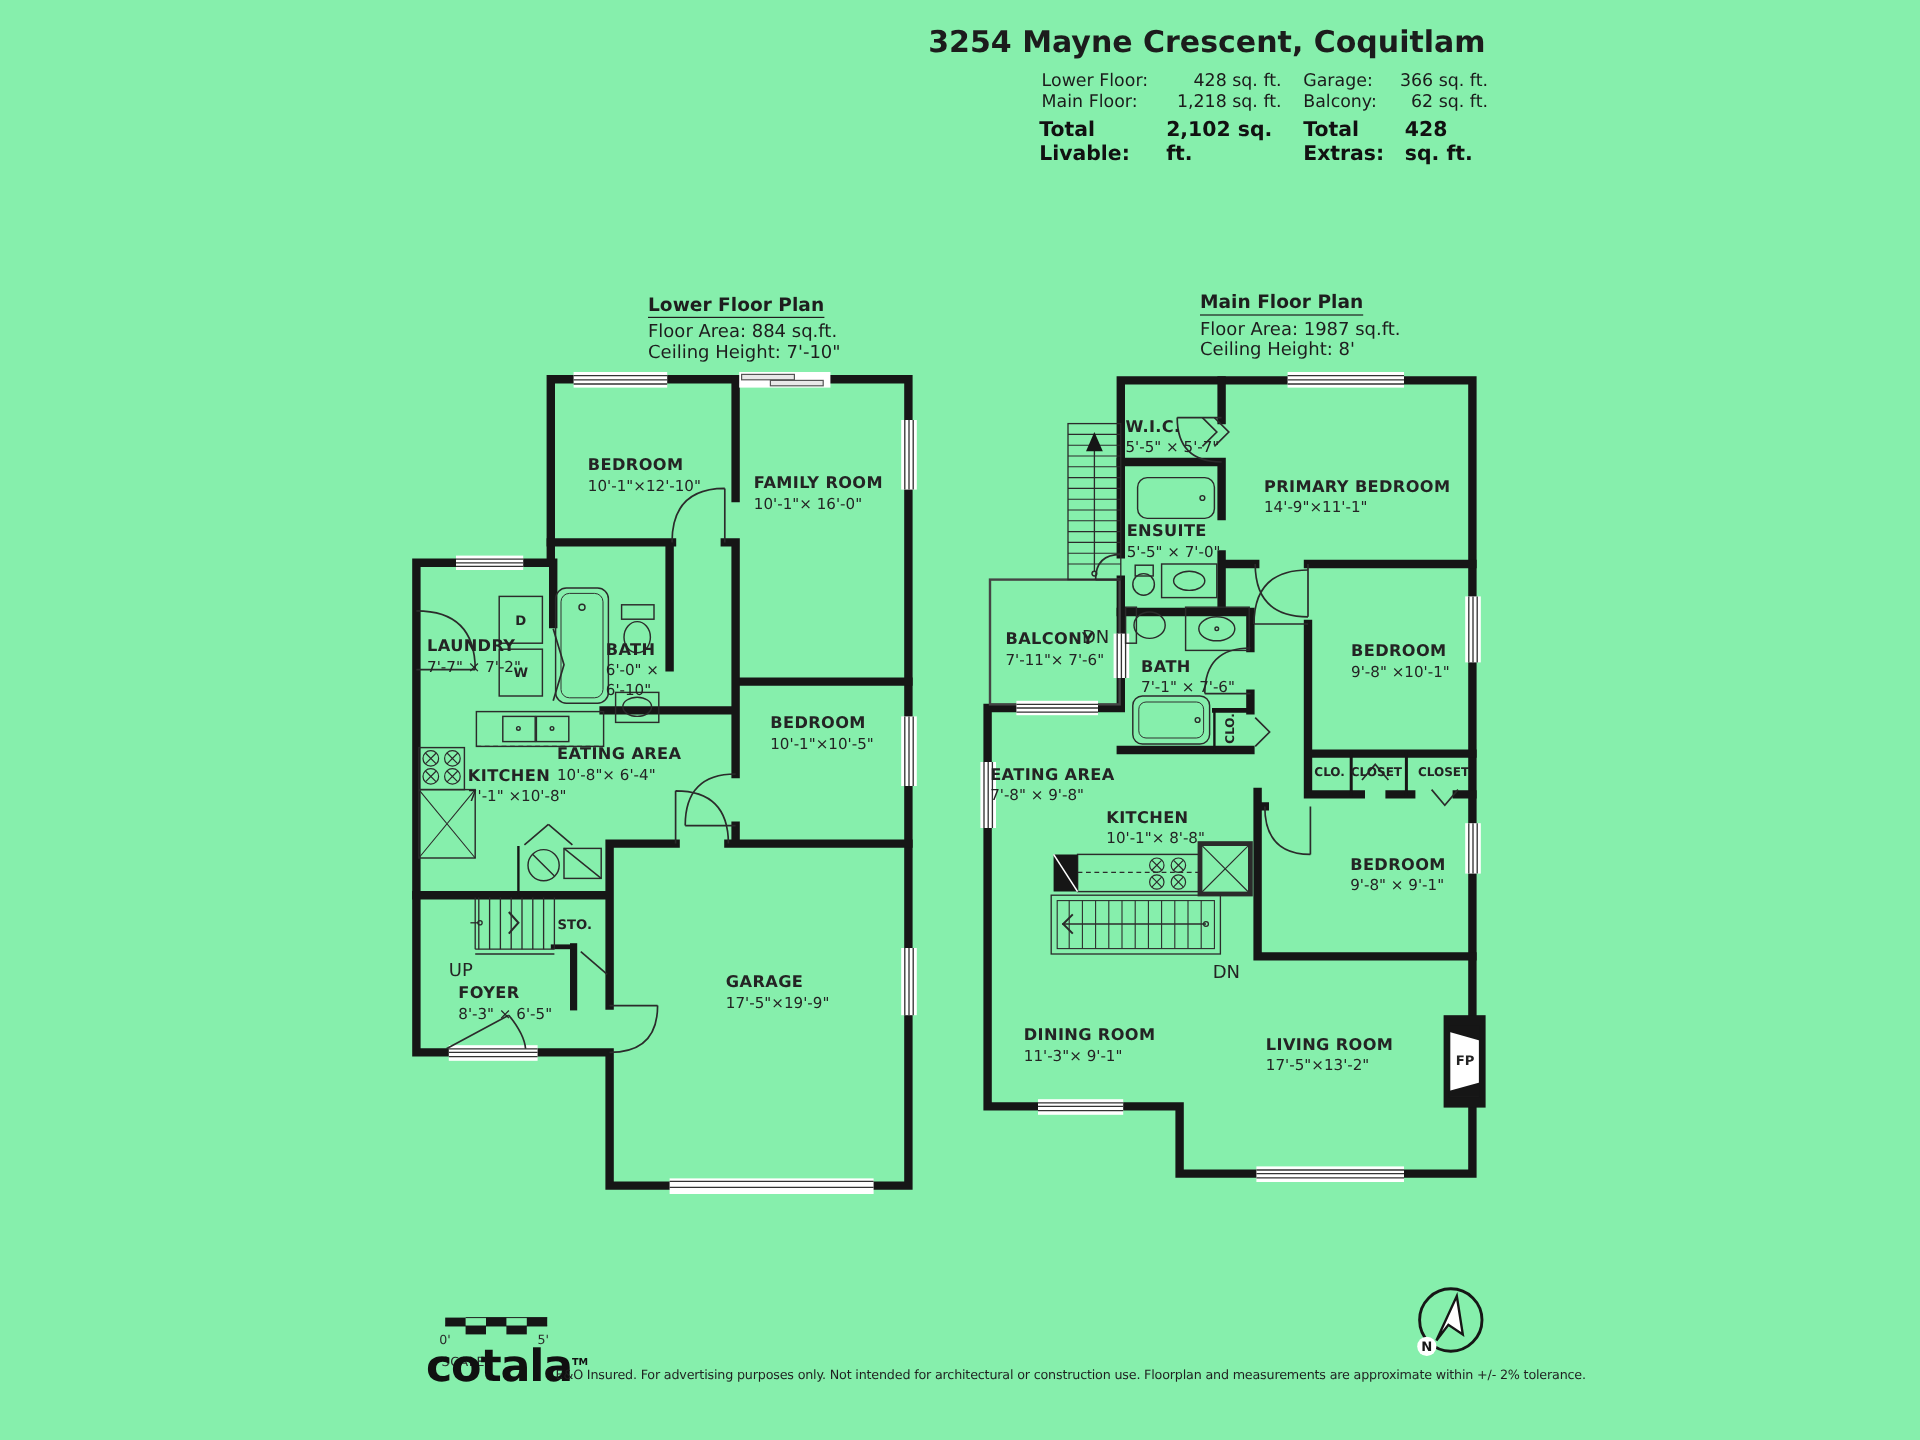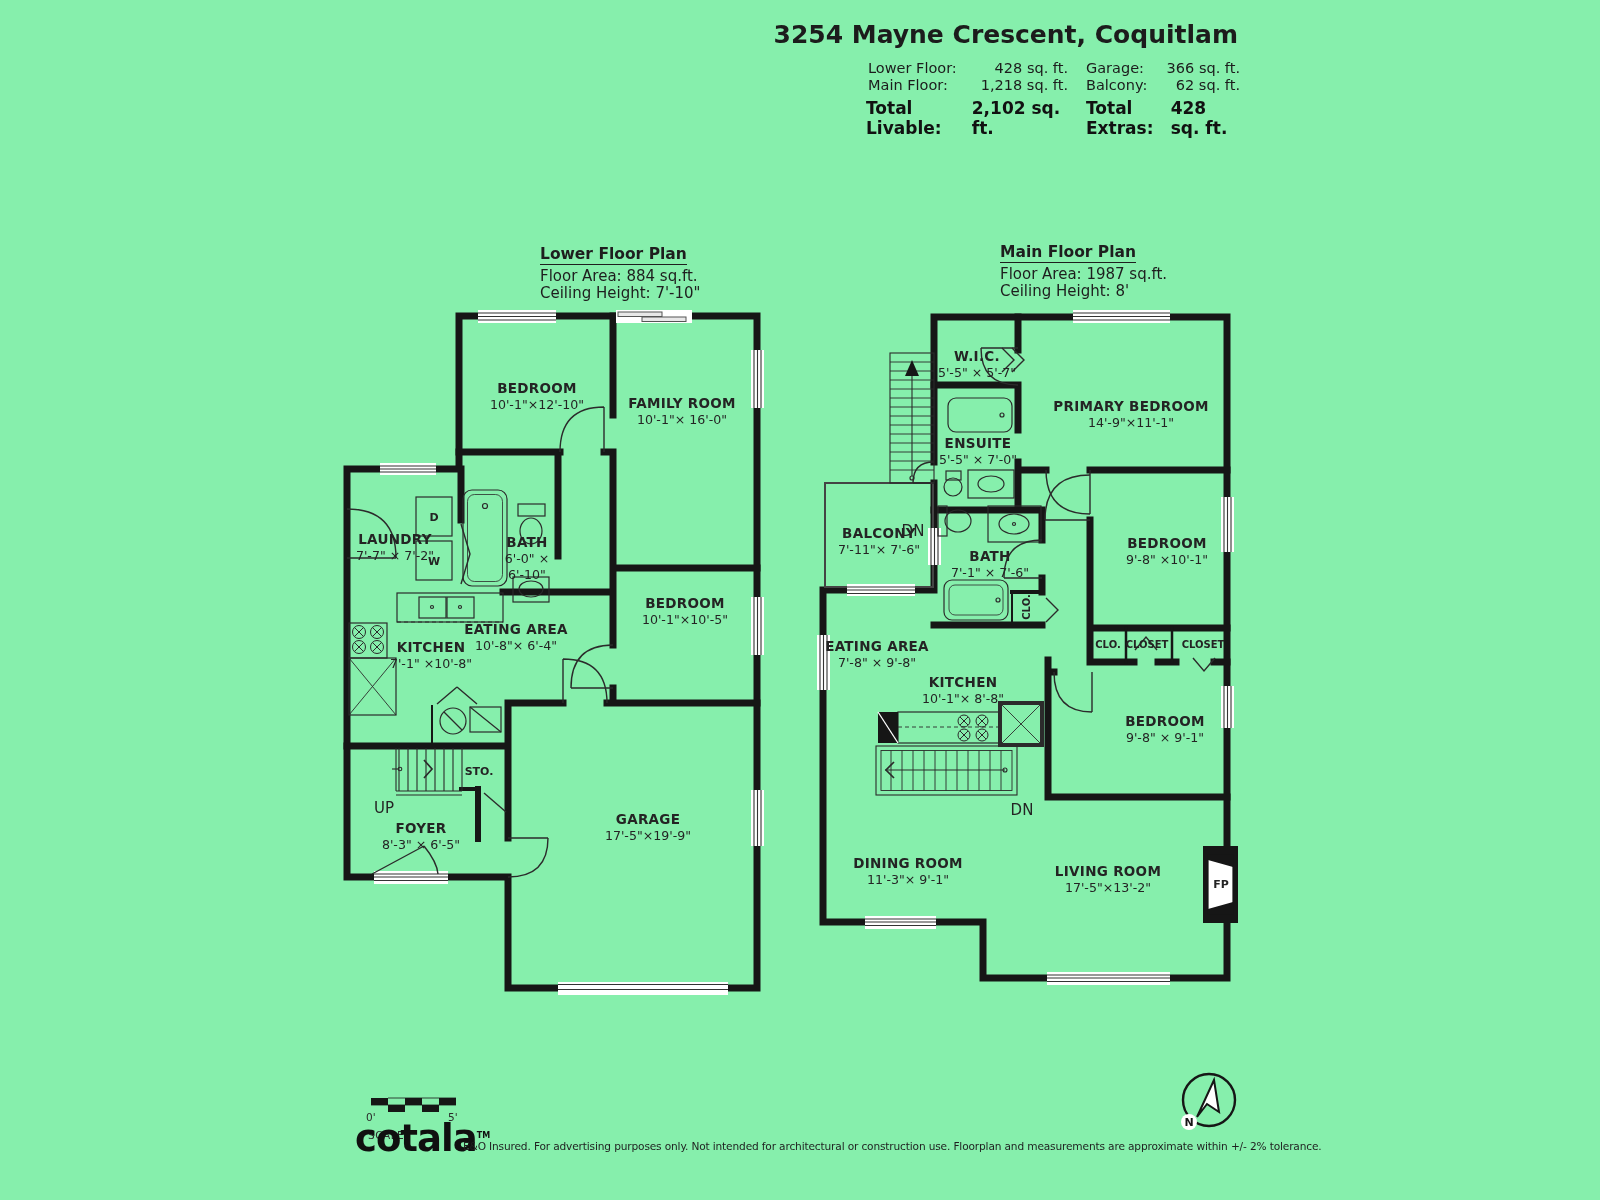--- a/index.html
+++ b/index.html
@@ -9,21 +9,21 @@
   
   .addr{position:absolute;top:20px;right:362px;font-size:25px;font-weight:bold;color:#1c1c1c;letter-spacing:0;}
   .statcol{position:absolute;font-size:14.5px;color:#1c1c1c;}
   .statrow{display:flex;justify-content:space-between;height:16.5px;line-height:16.5px;}
   .stattotal{position:absolute;font-size:17px;font-weight:bold;color:#111;display:flex;justify-content:space-between;}
   
   .ptitle{position:absolute;color:#1e1e1e;}
   .ptitle .t{font-size:15.5px;font-weight:bold;border-bottom:1.6px solid #1e1e1e;display:inline-block;padding-bottom:1px;}
   .ptitle .l{font-size:15px;margin-top:3px;line-height:17px;}
   
-  .rm{position:absolute;transform:translate(-50%,-50%);text-align:center;color:#242424;white-space:nowrap;line-height:1.2;}
+  .rm{position:absolute;transform:translate(-50%,-50%);text-align:left;color:#242424;white-space:nowrap;line-height:1.2;}
   .rm .n{font-weight:bold;font-size:13.5px;letter-spacing:.3px;}
   .rm .d{font-size:12.6px;margin-top:1px;}
   .sm{position:absolute;transform:translate(-50%,-50%);font-size:11px;font-weight:bold;color:#242424;white-space:nowrap;}
   .sm.tiny{font-size:15px;font-weight:normal;margin-top:40px;}
   .sm.vert{transform:translate(-50%,-50%) rotate(-90deg);font-size:10px;}
   
   .scale-label{position:absolute;left:368px;top:1086px;font-size:10.5px;color:#2a2a2a;letter-spacing:.5px;margin-top:43px;}
   .scale-num{position:absolute;font-size:10.5px;color:#2a2a2a;}
   .logo{position:absolute;left:355px;top:1120px;font-size:37px;font-weight:bold;color:#101010;letter-spacing:-1px;line-height:1;}
   .logo sup{font-size:8px;letter-spacing:0;}

